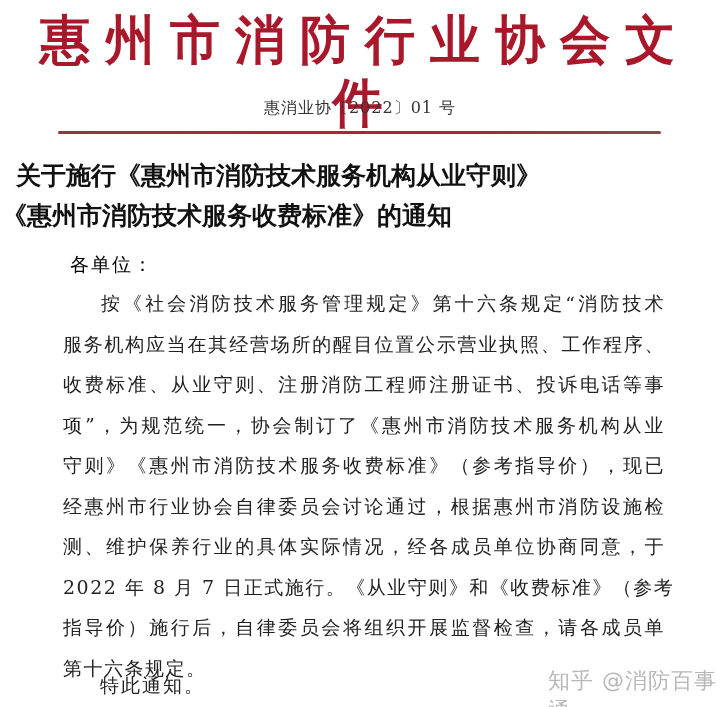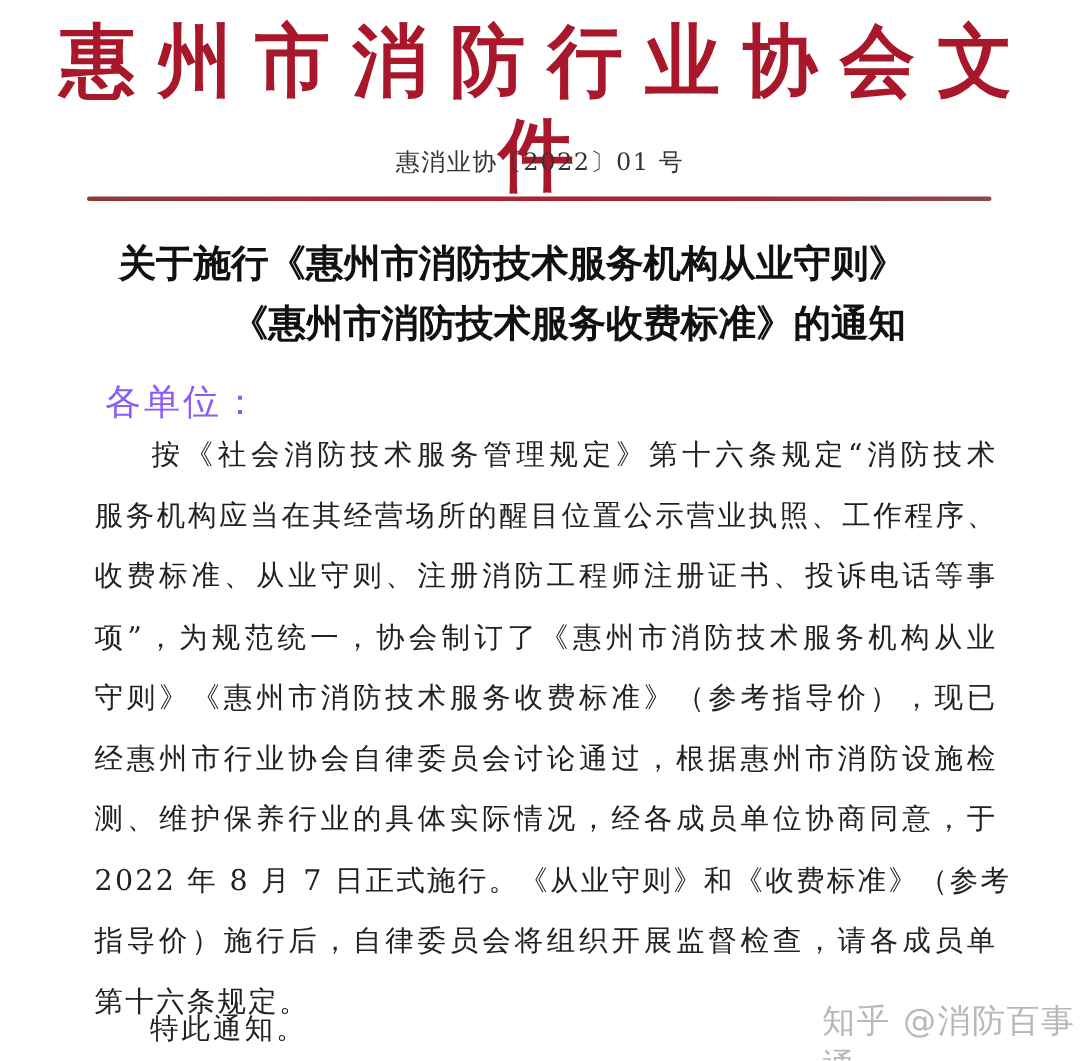--- a/index.html
+++ b/index.html
@@ -47,34 +47,34 @@
       left: 58px;
       width: 603px;
       height: 3px;
       background: linear-gradient(90deg, #8a3b3b 0%, #b02434 40%, #a02a36 70%, #8c4a4a 100%);
       border-radius: 2px;
     }
     .notice-title {
       position: absolute;
       left: 0;
       width: 604px;
-      text-align: right;
+      text-align: left;
       font-size: 25px;
       font-weight: bold;
       color: #111;
       line-height: 32px;
     }
     .notice-title.line1 { top: 160px; padding-left: 16px; box-sizing: border-box; }
     .notice-title.line2 { top: 200px; padding-left: 2px; box-sizing: border-box; }
     .salutation {
       position: absolute;
       top: 252px;
       left: 70px;
-      font-size: 24px;
-      color: #8b5cf6;
+      font-size: 19px;
+      color: #000000;
       letter-spacing: 2px;
     }
     .body-text {
       position: absolute;
       top: 283px;
       left: 63px;
       width: 602px;
       font-size: 19px;
       line-height: 40.5px;
       color: #222;

